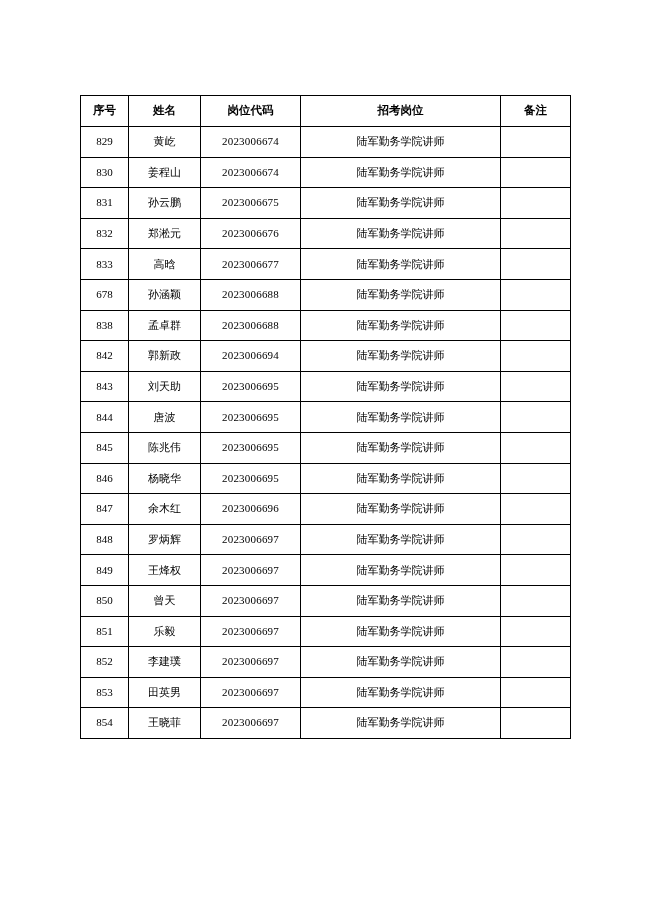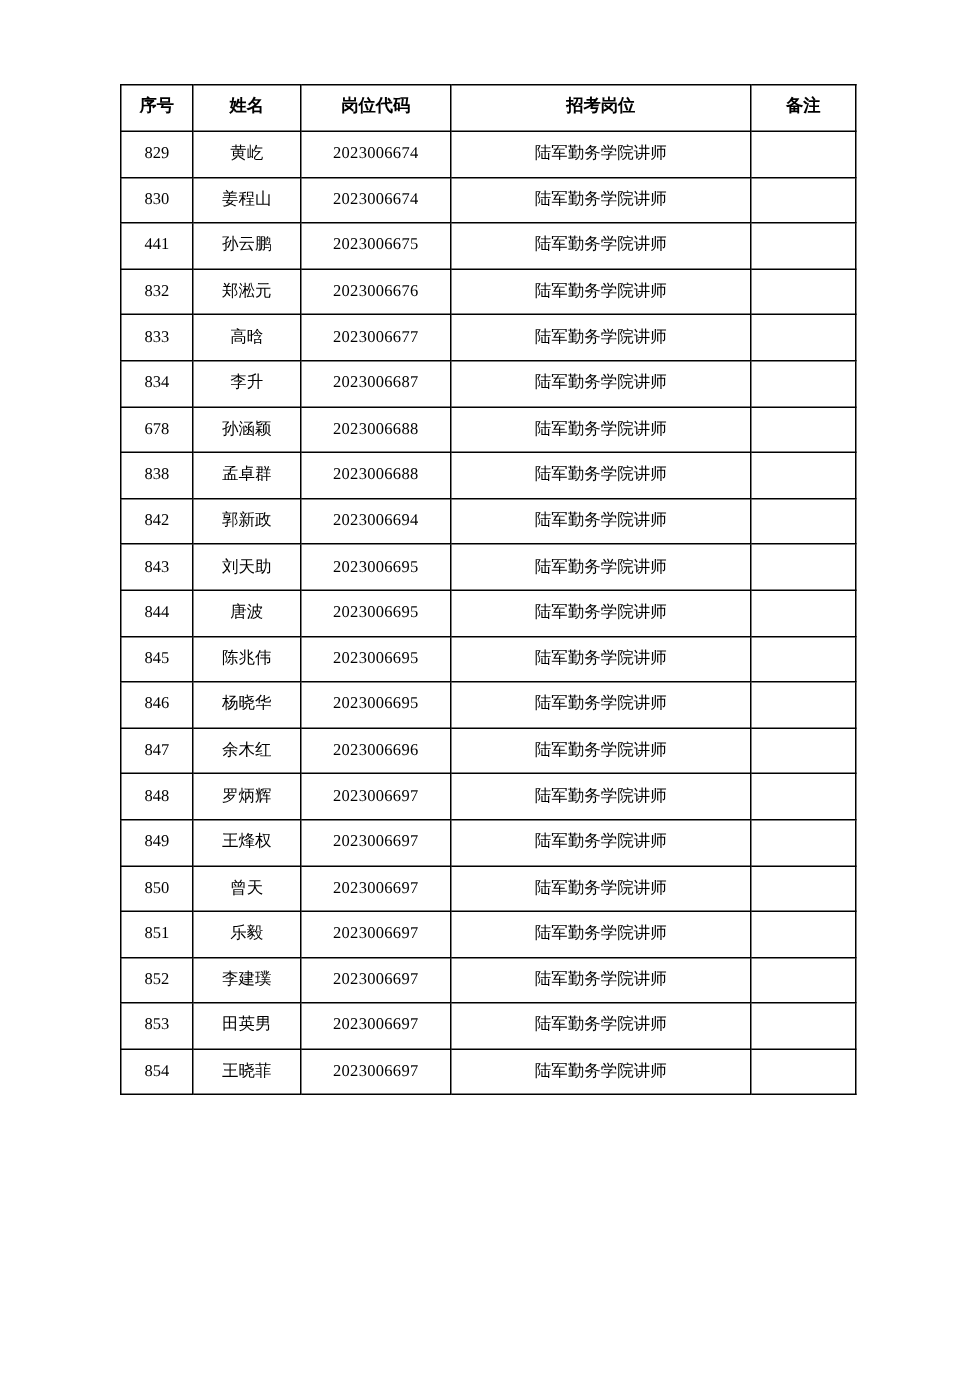--- a/index.html
+++ b/index.html
@@ -17,20 +17,21 @@
     position: relative;
     width: 650px;
     height: 919px;
     box-sizing: border-box;
     padding: 56px 80px 0 80px;
   }
   table.roster {
     border-collapse: collapse;
     width: 490px;
     table-layout: fixed;
+    margin-top: 39px;
   }
   table.roster th,
   table.roster td {
     border: 1px solid #000000;
     text-align: center;
     vertical-align: middle;
     font-size: 11px;
     line-height: 1.2;
     padding: 0;
     height: 29.6px;
@@ -82,44 +83,37 @@
           <td class="note"></td>
         </tr>
         <tr>
           <td class="seq">830</td>
           <td class="name">姜程山</td>
           <td class="code">2023006674</td>
           <td class="post">陆军勤务学院讲师</td>
           <td class="note"></td>
         </tr>
         <tr>
-          <td class="seq">441</td>
+          <td class="seq">831</td>
           <td class="name">孙云鹏</td>
           <td class="code">2023006675</td>
           <td class="post">陆军勤务学院讲师</td>
           <td class="note"></td>
         </tr>
         <tr>
           <td class="seq">832</td>
           <td class="name">郑淞元</td>
           <td class="code">2023006676</td>
           <td class="post">陆军勤务学院讲师</td>
           <td class="note"></td>
         </tr>
         <tr>
           <td class="seq">833</td>
           <td class="name">高晗</td>
           <td class="code">2023006677</td>
-          <td class="post">陆军勤务学院讲师</td>
-          <td class="note"></td>
-        </tr>
-        <tr>
-          <td class="seq">834</td>
-          <td class="name">李升</td>
-          <td class="code">2023006687</td>
           <td class="post">陆军勤务学院讲师</td>
           <td class="note"></td>
         </tr>
         <tr>
           <td class="seq">678</td>
           <td class="name">孙涵颖</td>
           <td class="code">2023006688</td>
           <td class="post">陆军勤务学院讲师</td>
           <td class="note"></td>
         </tr>

